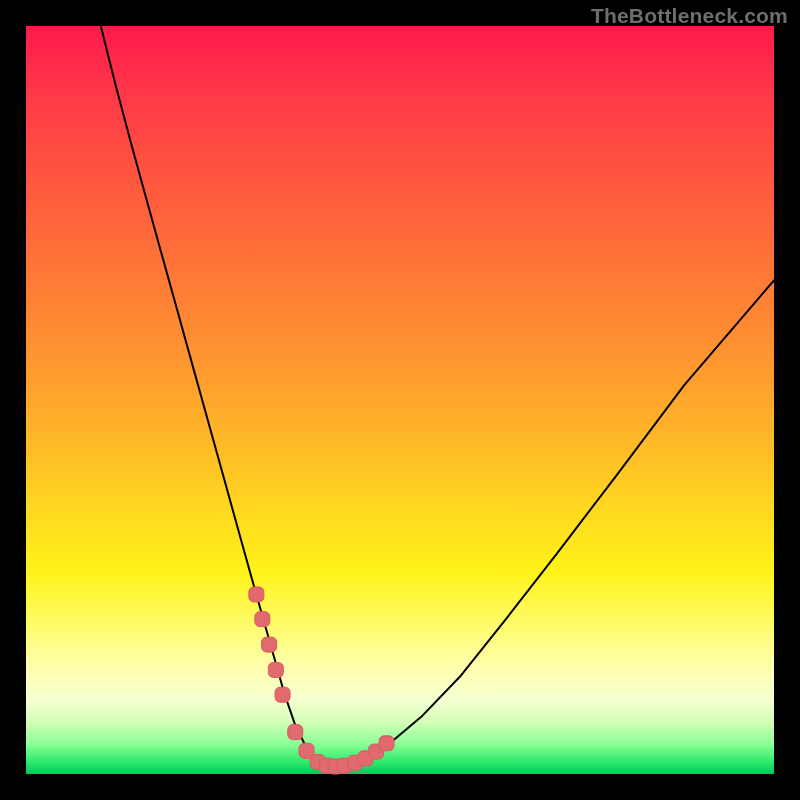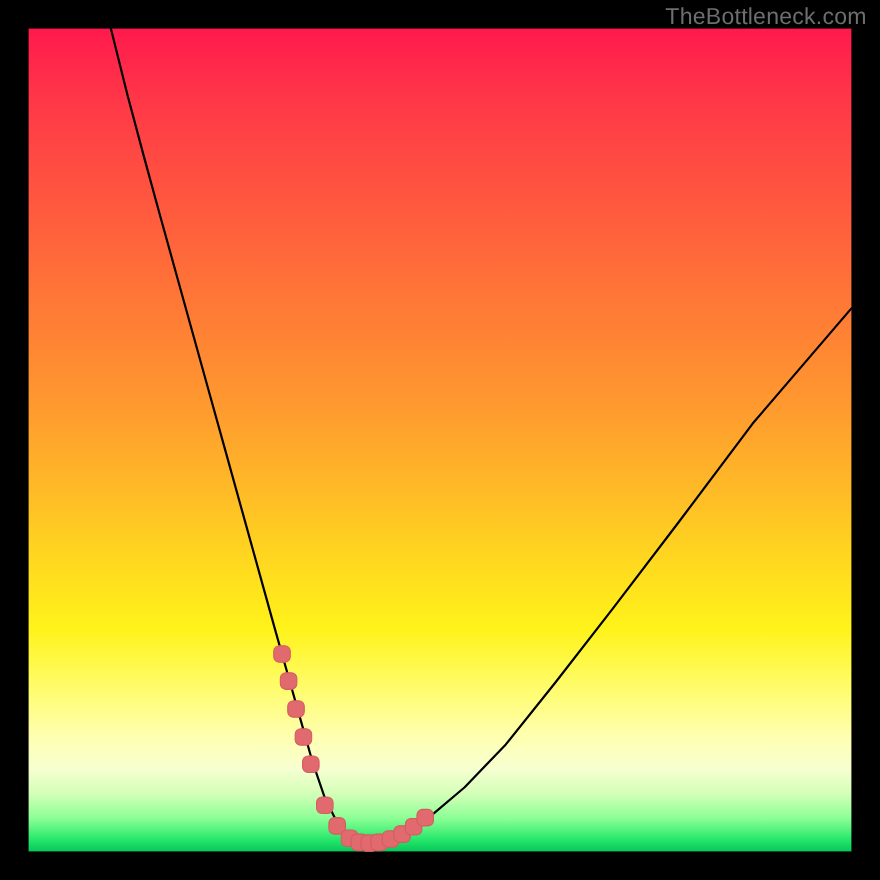--- a/index.html
+++ b/index.html
@@ -50,21 +50,21 @@
     width: 748px;
     height: 748px;
     overflow: visible;
   }
   .watermark {
     position: absolute;
     top: 4px;
     right: 12px;
     color: #6e6e6e;
     font-size: 21px;
-    font-weight: 400;
+    font-weight: 700;
     letter-spacing: 0.2px;
     user-select: none;
   }
 </style>
 </head>
 <body>
 
 <div class="stage">
 
   <div class="watermark">TheBottleneck.com</div>

